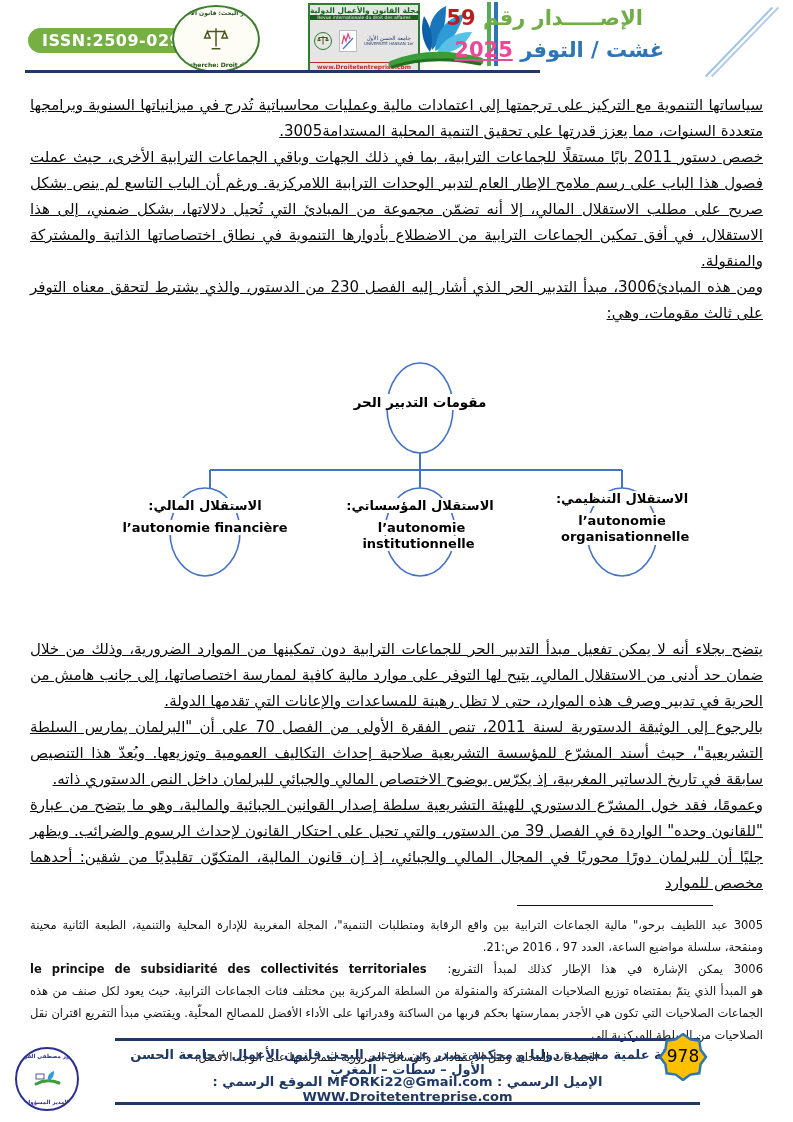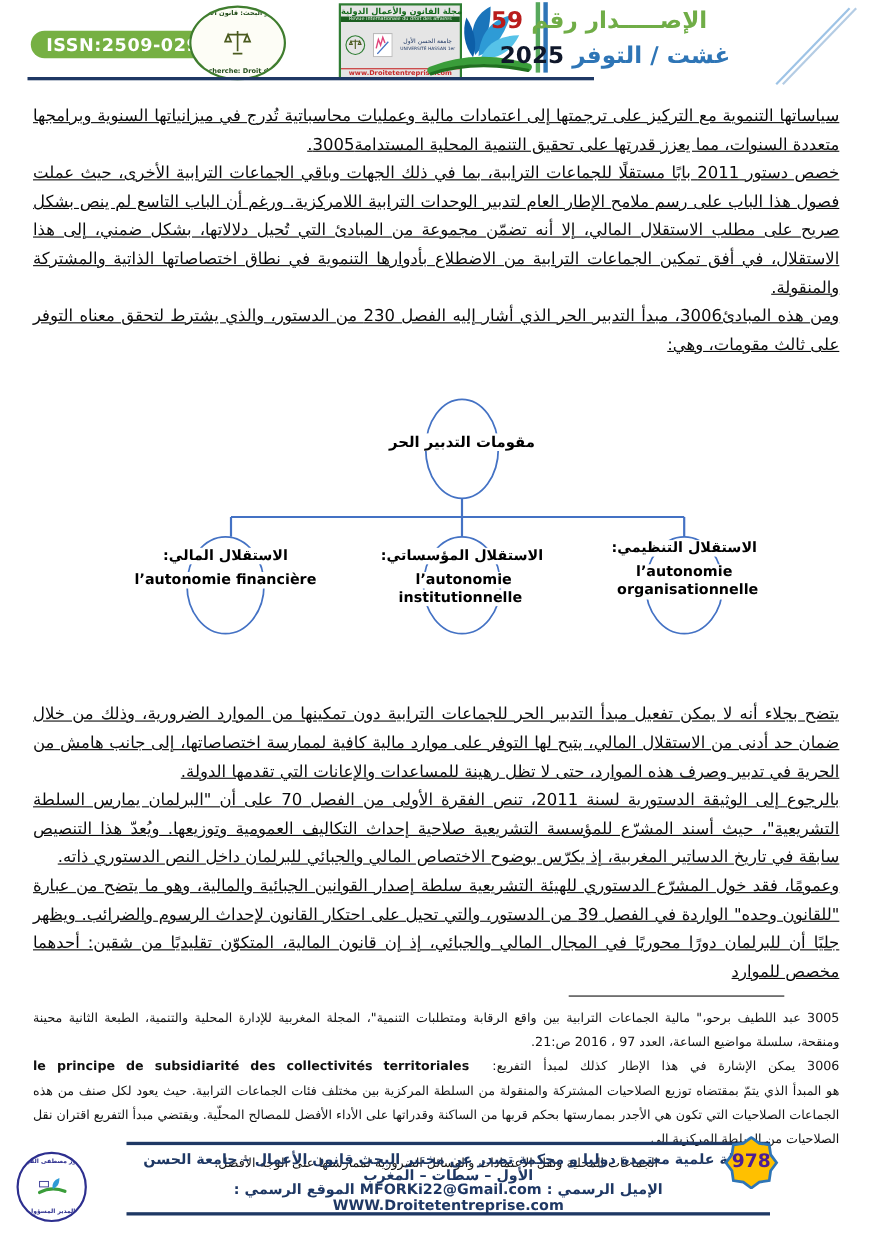--- a/index.html
+++ b/index.html
@@ -36,21 +36,21 @@
   .leaves-logo{ position:absolute; left:380px; top:4px; }
   .v-bars{ position:absolute; left:487px; top:2px; width:14px; height:64px;}
   .v-bars .b1{ position:absolute; left:0; top:0; width:4px; height:64px; background:#57a85c;}
   .v-bars .b2{ position:absolute; left:7px; top:0; width:4px; height:64px; background:#2e75b6;}
   .header-rule{ position:absolute; left:25px; top:70px; width:515px; height:3px; background:#1f3864;}
   .issue-l1{ position:absolute; left:518px; top:6px; width:125px; direction:rtl;
     white-space:nowrap; font-size:21px; font-weight:bold; color:#70ad47; text-align:right;}
   .issue-l1 .num{ color:#b91c1c;}
   .issue-l2{ position:absolute; left:518px; top:38px; width:146px; direction:rtl;
     white-space:nowrap; font-size:21px; font-weight:bold; color:#2e75b6; text-align:right;}
-  .issue-l2 .year{ color:#0f172a;}
+  .issue-l2 .year{ color:#ec4899;text-decoration:underline;}
   .diag-decor{ position:absolute; left:690px; top:0; width:100px; height:88px; pointer-events:none;}
   .diag-decor i{ position:absolute; display:block; width:2px; height:96px; background:#9dc3e6; top:-6px; transform:rotate(44deg);}
   .diag-decor i.d1{ left:48px;}
   .diag-decor i.d2{ left:54px; background:#b4cce4;}
   
   .bodyblock{ position:absolute; left:30px; width:733px; direction:rtl;
     font-size:15px; line-height:26px; text-align:justify; color:#0a0a0a;text-decoration:underline;}
   .bodyblock p{ margin:0; }
   #body1{ top:92px; } #body2{ top:636px; }
   
@@ -75,21 +75,21 @@
   .fn2-rest{ text-align:justify;}
   .fn2-last{ text-align:center;}
   
   .f-rule{ position:absolute; left:115px; width:585px; height:3px; background:#1f3864;}
   .f-rule.top{ top:1038px;} .f-rule.bot{ top:1102px;}
   .f-line{ position:absolute; left:115px; width:585px; text-align:center; direction:rtl;
     color:#1f3864; font-weight:bold; font-size:13px;}
   .f-line1{ top:1047px;} .f-line2{ top:1074px;}
   .badge{ position:absolute; left:655px; top:1033px; width:56px; height:48px;}
   .badge .n{ position:absolute; left:0; top:13px; width:56px; text-align:center;
-    color:#4c1d95; font-weight:bold; font-size:17px;}
+    color:#000000; font-weight:normal; font-size:17px;}
   .f-seal{ position:absolute; left:15px; top:1047px; width:64px; height:64px;
     border:2.5px solid #2d2f8f; border-radius:50%; background:#fff;
     display:flex; flex-direction:column; align-items:center; justify-content:space-between;
     padding:4px 2px; overflow:hidden;}
   .f-seal .t{ font-size:5.5px; font-weight:bold; color:#2d2f8f; white-space:nowrap; text-align:center;}
 </style>
 </head>
 <body>
 
 <div class="page">

